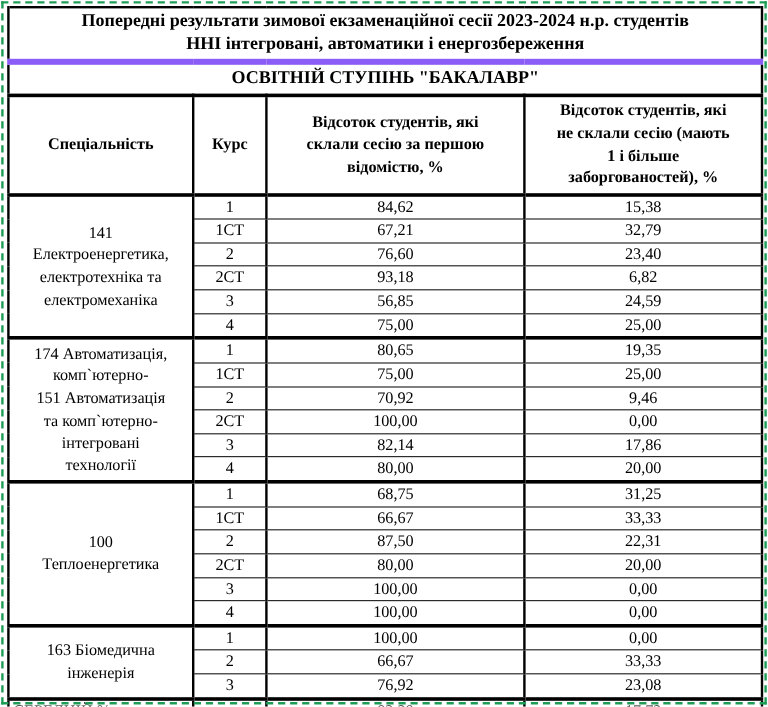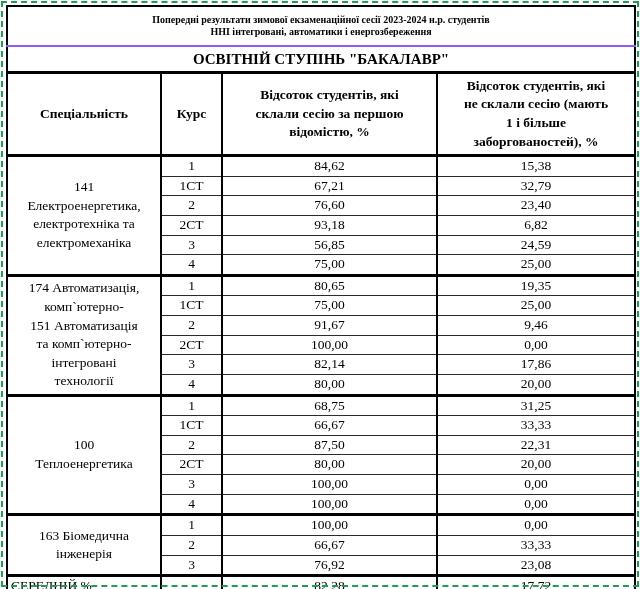--- a/index.html
+++ b/index.html
@@ -32,23 +32,23 @@
     text-align:center;
     vertical-align:middle;
     font-size:13.5px;
     line-height:1.38;
     overflow:hidden;
   }
   .preline{white-space:pre-line;}
   tr.title-row td{
     height:34px;
     font-weight:bold;
-    font-size:10px;
+    font-size:15px;
     line-height:1.25;
-    border-bottom:2px solid #8b5cf6;
+    border-bottom:5px solid #8b5cf6;
     padding:2px 0;
   }
   tr.degree-row td{
     height:24px;
     font-weight:bold;
     font-size:15px;
     border-top:0;
     border-bottom:3px solid #000;
   }
   tr.header-row th{
@@ -145,21 +145,21 @@
       <td>80,65</td>
       <td>19,35</td>
     </tr>
     <tr class="data-row">
       <td>1СТ</td>
       <td>75,00</td>
       <td>25,00</td>
     </tr>
     <tr class="data-row">
       <td>2</td>
-      <td>91,67</td>
+      <td>70,92</td>
       <td>9,46</td>
     </tr>
     <tr class="data-row">
       <td>2СТ</td>
       <td>100,00</td>
       <td>0,00</td>
     </tr>
     <tr class="data-row">
       <td>3</td>
       <td>82,14</td>

